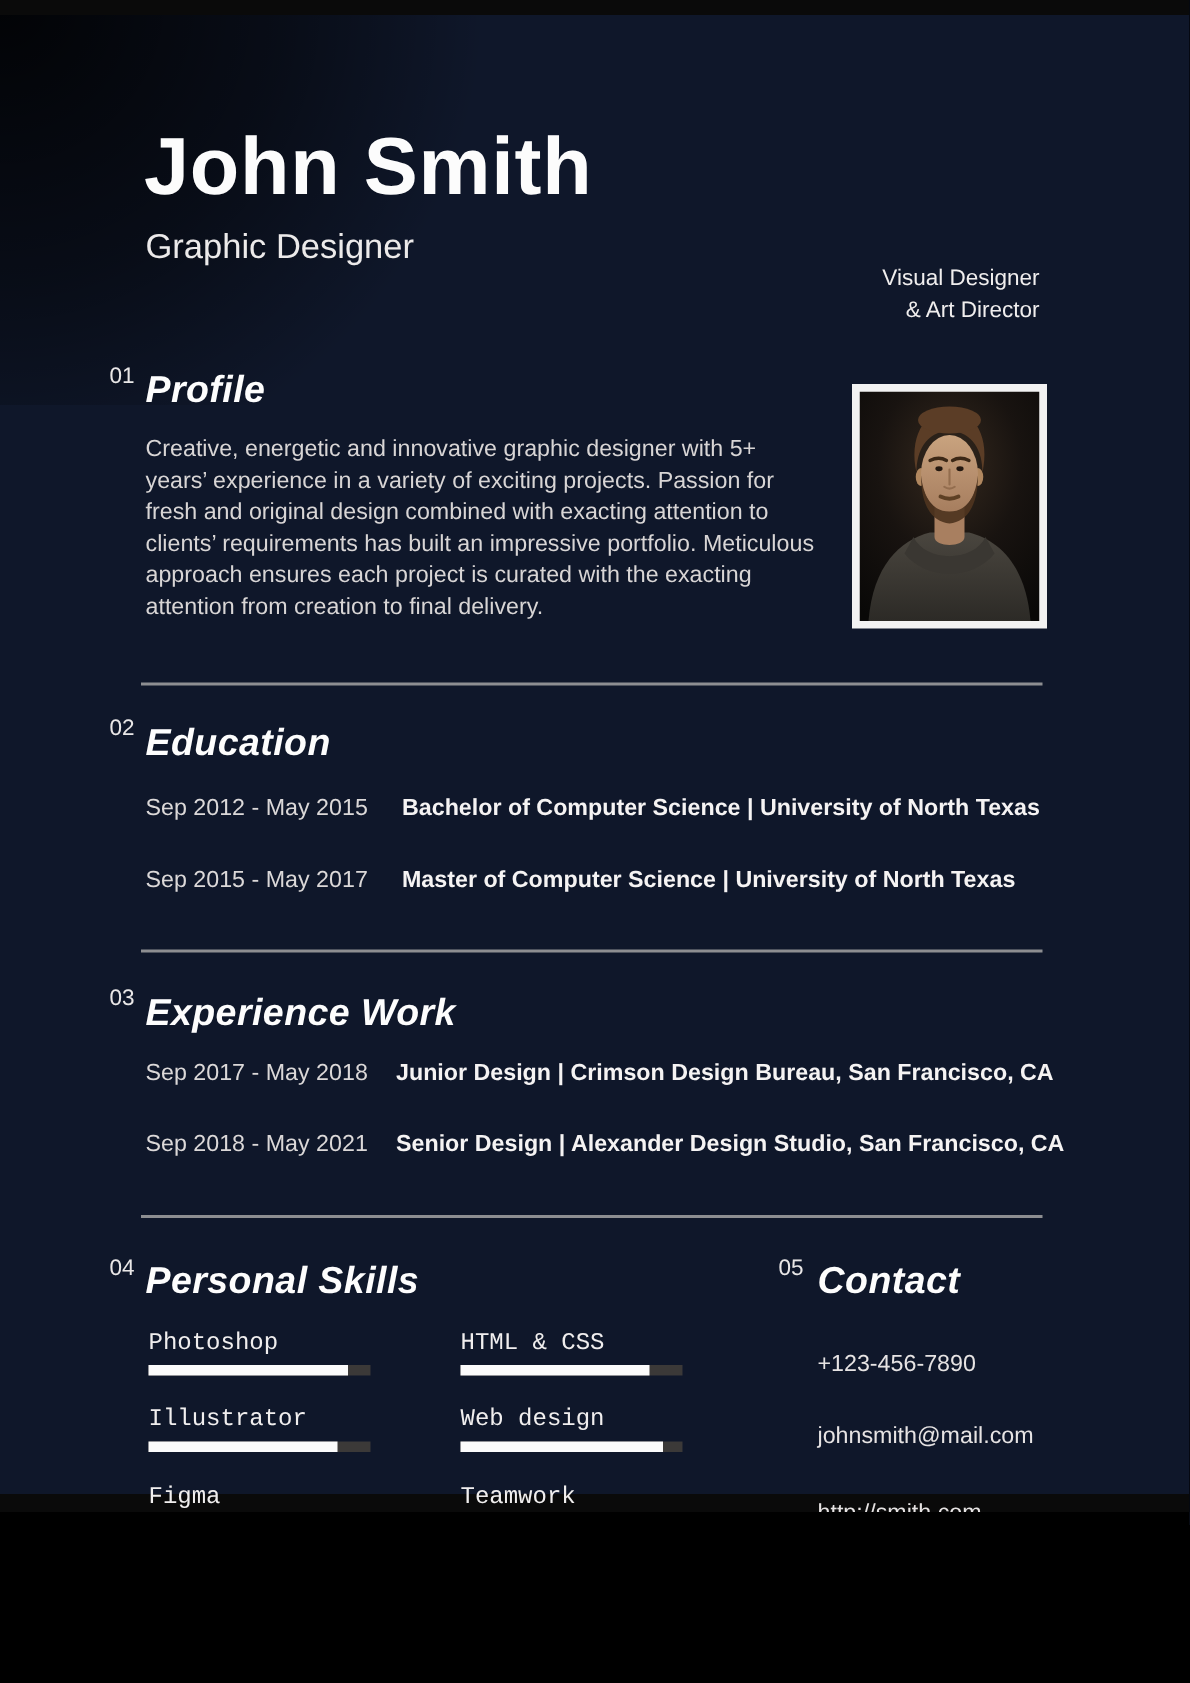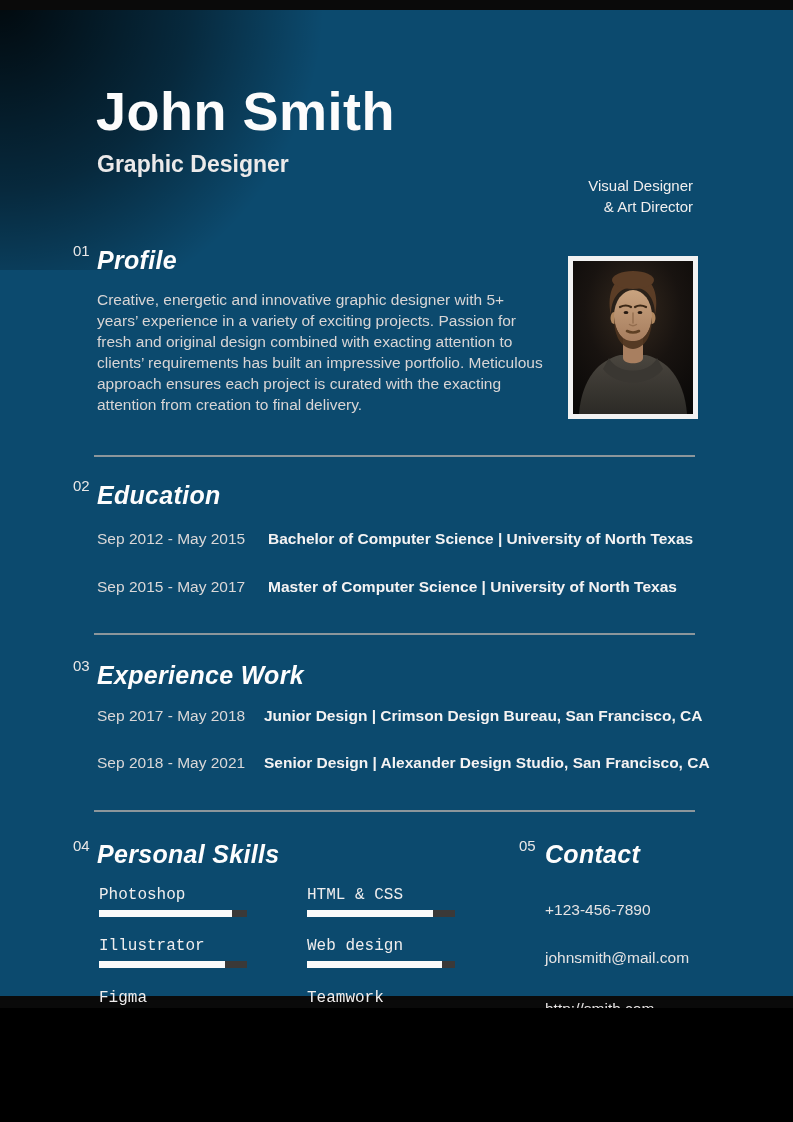--- a/index.html
+++ b/index.html
@@ -3,37 +3,37 @@
 <meta charset="utf-8">
 <style>
   * { margin:0; padding:0; box-sizing:border-box; }
   html,body { background:#000; }
   body { font-family:"Liberation Sans","DejaVu Sans",sans-serif; }
 
   .page {
     position:relative;
     width:793px; height:1008px;
     margin:0 auto;
-    background:#0c4a6e;
+    background:#0f172a;
     overflow:hidden;
     color:#d7d4d4;
   }
   .frame-top    { position:absolute; top:0; left:0; width:100%; height:10px; background:#0a0a0a; }
   .frame-bottom { position:absolute; bottom:0; left:0; width:100%; height:12px; background:#0a0a0a; }
   .vignette {
     position:absolute; top:0; left:0; width:360px; height:270px;
     background:radial-gradient(circle at 0 0, rgba(0,0,0,0.88) 0%, rgba(0,0,0,0.45) 42%, rgba(0,0,0,0) 72%);
     pointer-events:none;
   }
 
   .abs { position:absolute; }
 
   
   .name { left:96px; top:80px; font-size:54px; font-weight:700; color:#fcfcfc; letter-spacing:0.5px; }
-  .role { left:97px; top:151px; font-size:23px; font-weight:700; color:#eceaea; }
+  .role { left:97px; top:151px; font-size:23px; font-weight:400; color:#eceaea; }
   .tagline { right:100px; top:175px; text-align:right; font-size:15px; line-height:21px; color:#f0eeee; }
 
   
   .sec-num { font-size:15px; color:#e9e7e7; }
   .sec-head { font-size:25px; font-weight:700; color:#fdfdfd; letter-spacing:0.3px;font-style:italic; }
 
   
   .profile-body { left:97px; top:289px; width:448px; font-size:15.5px; line-height:21px; color:#d8d5d5; }
 
   .photo-frame {

